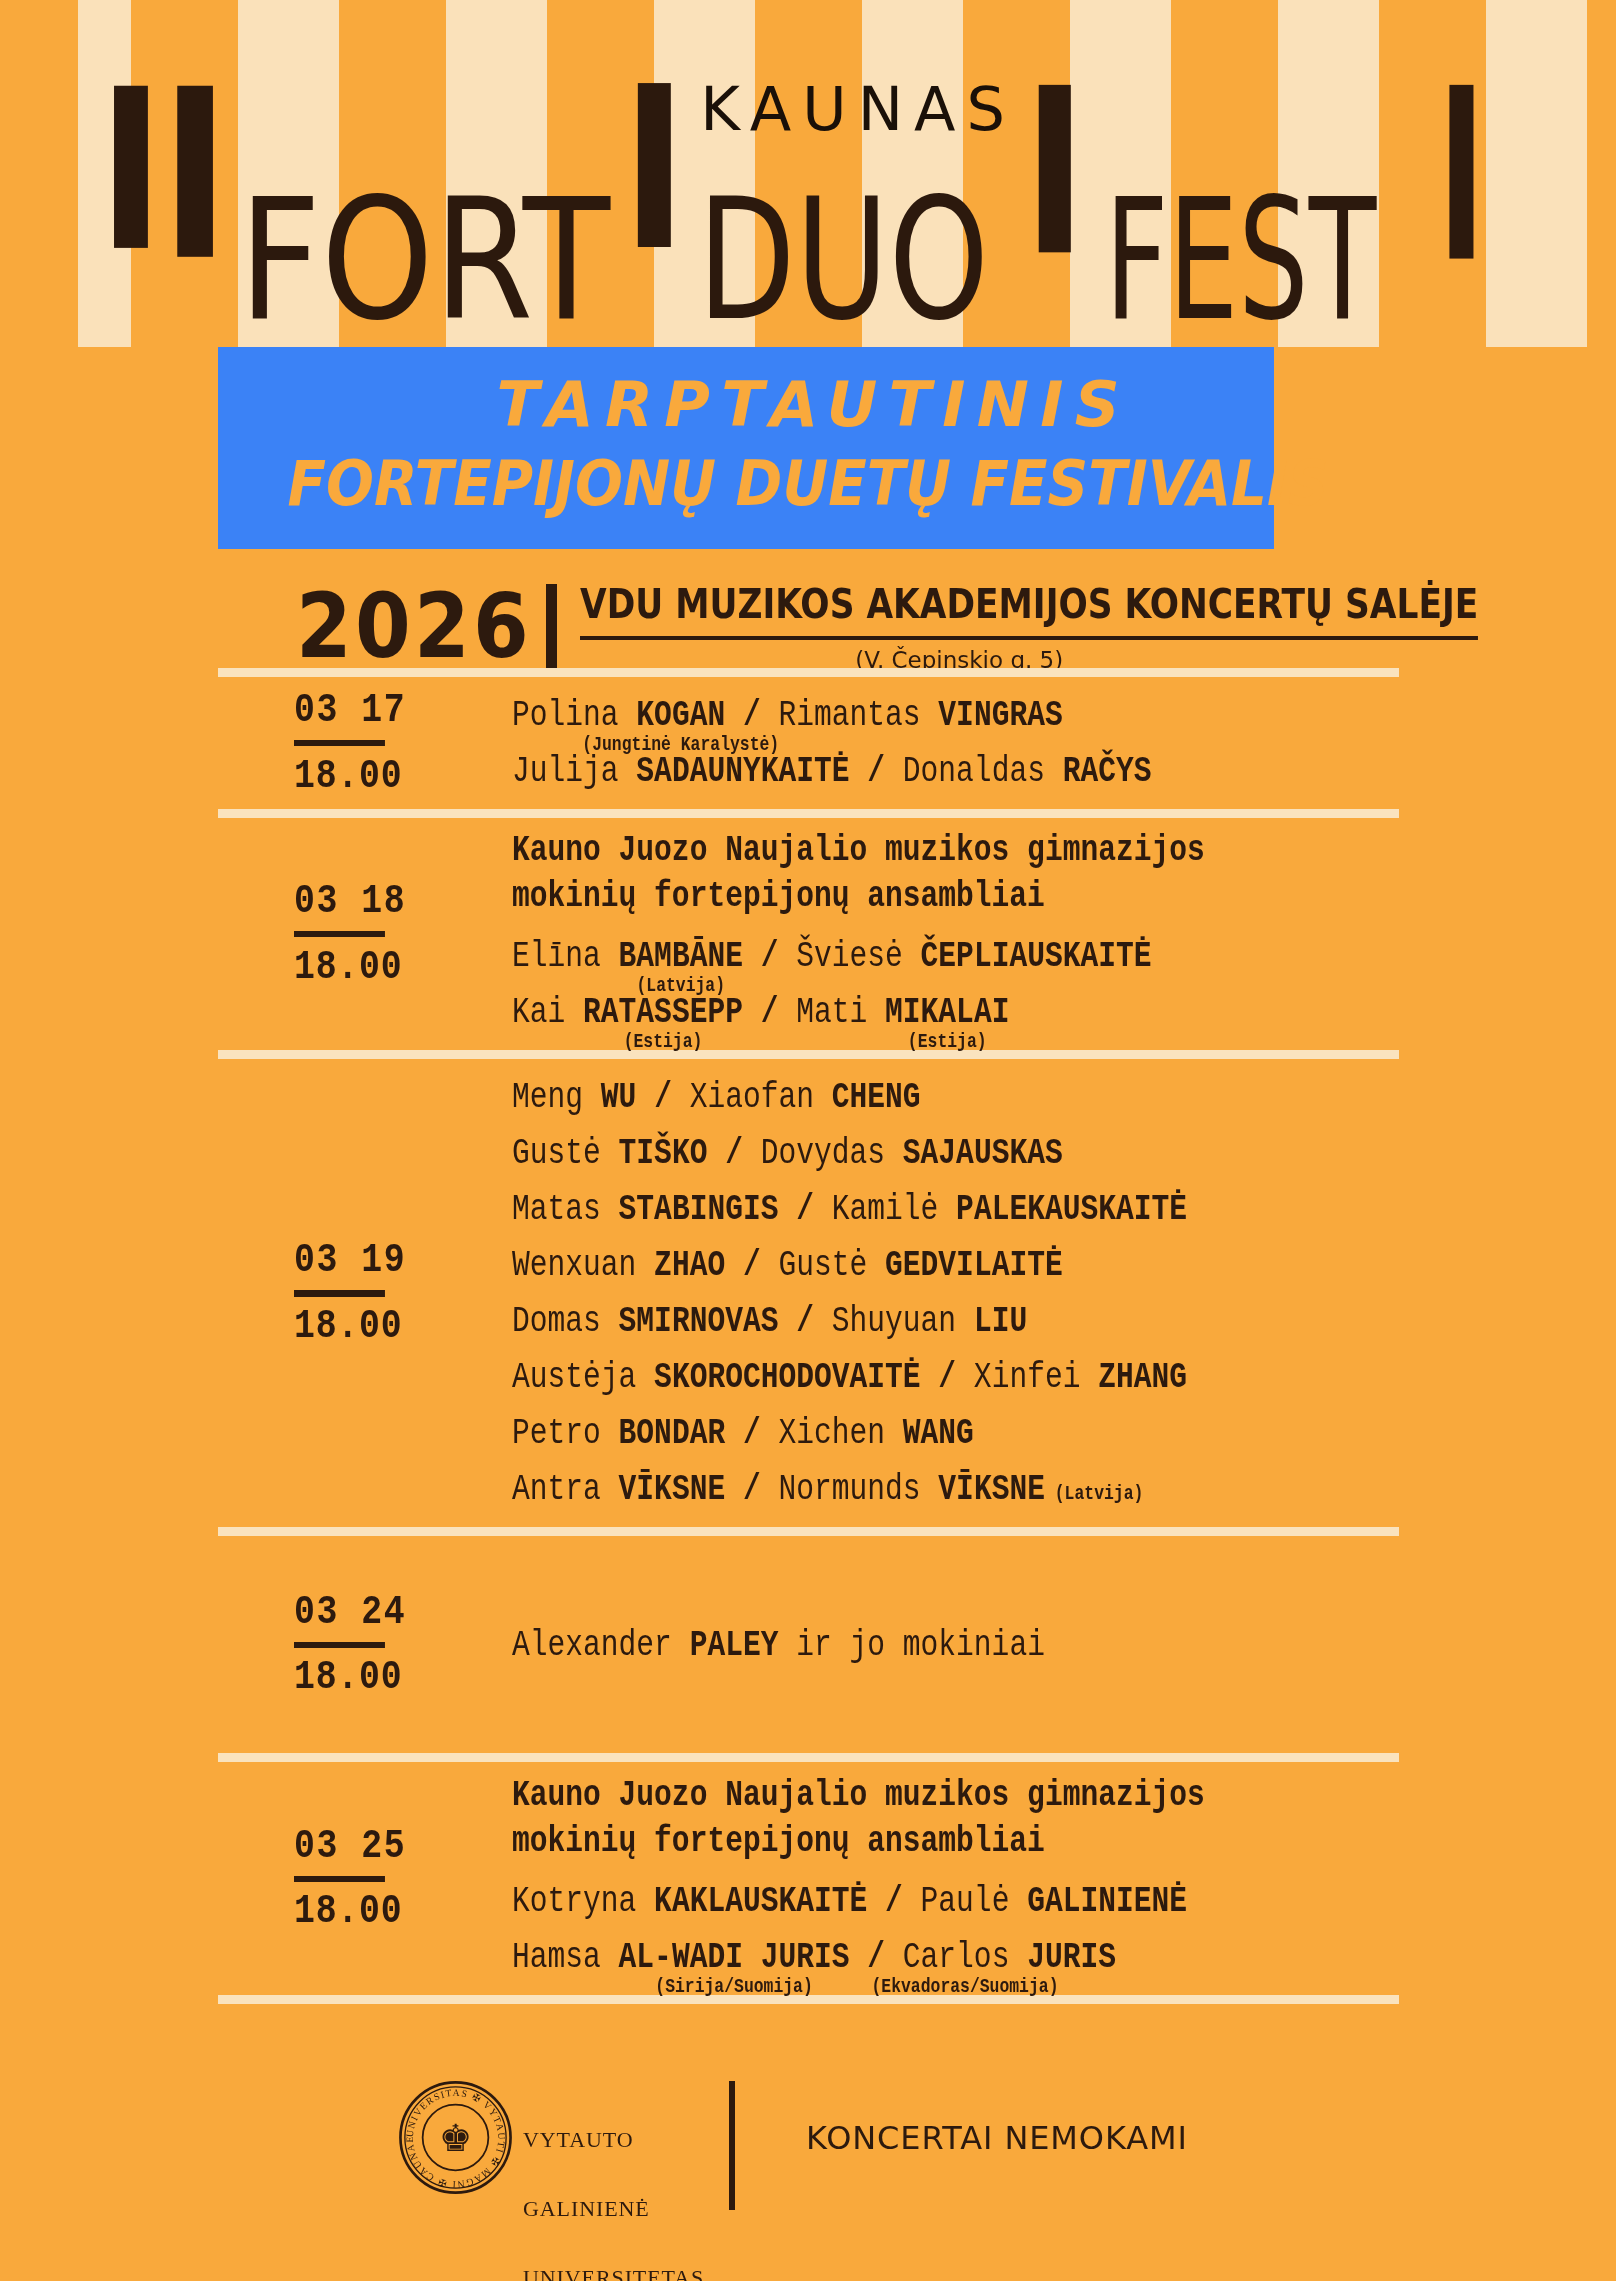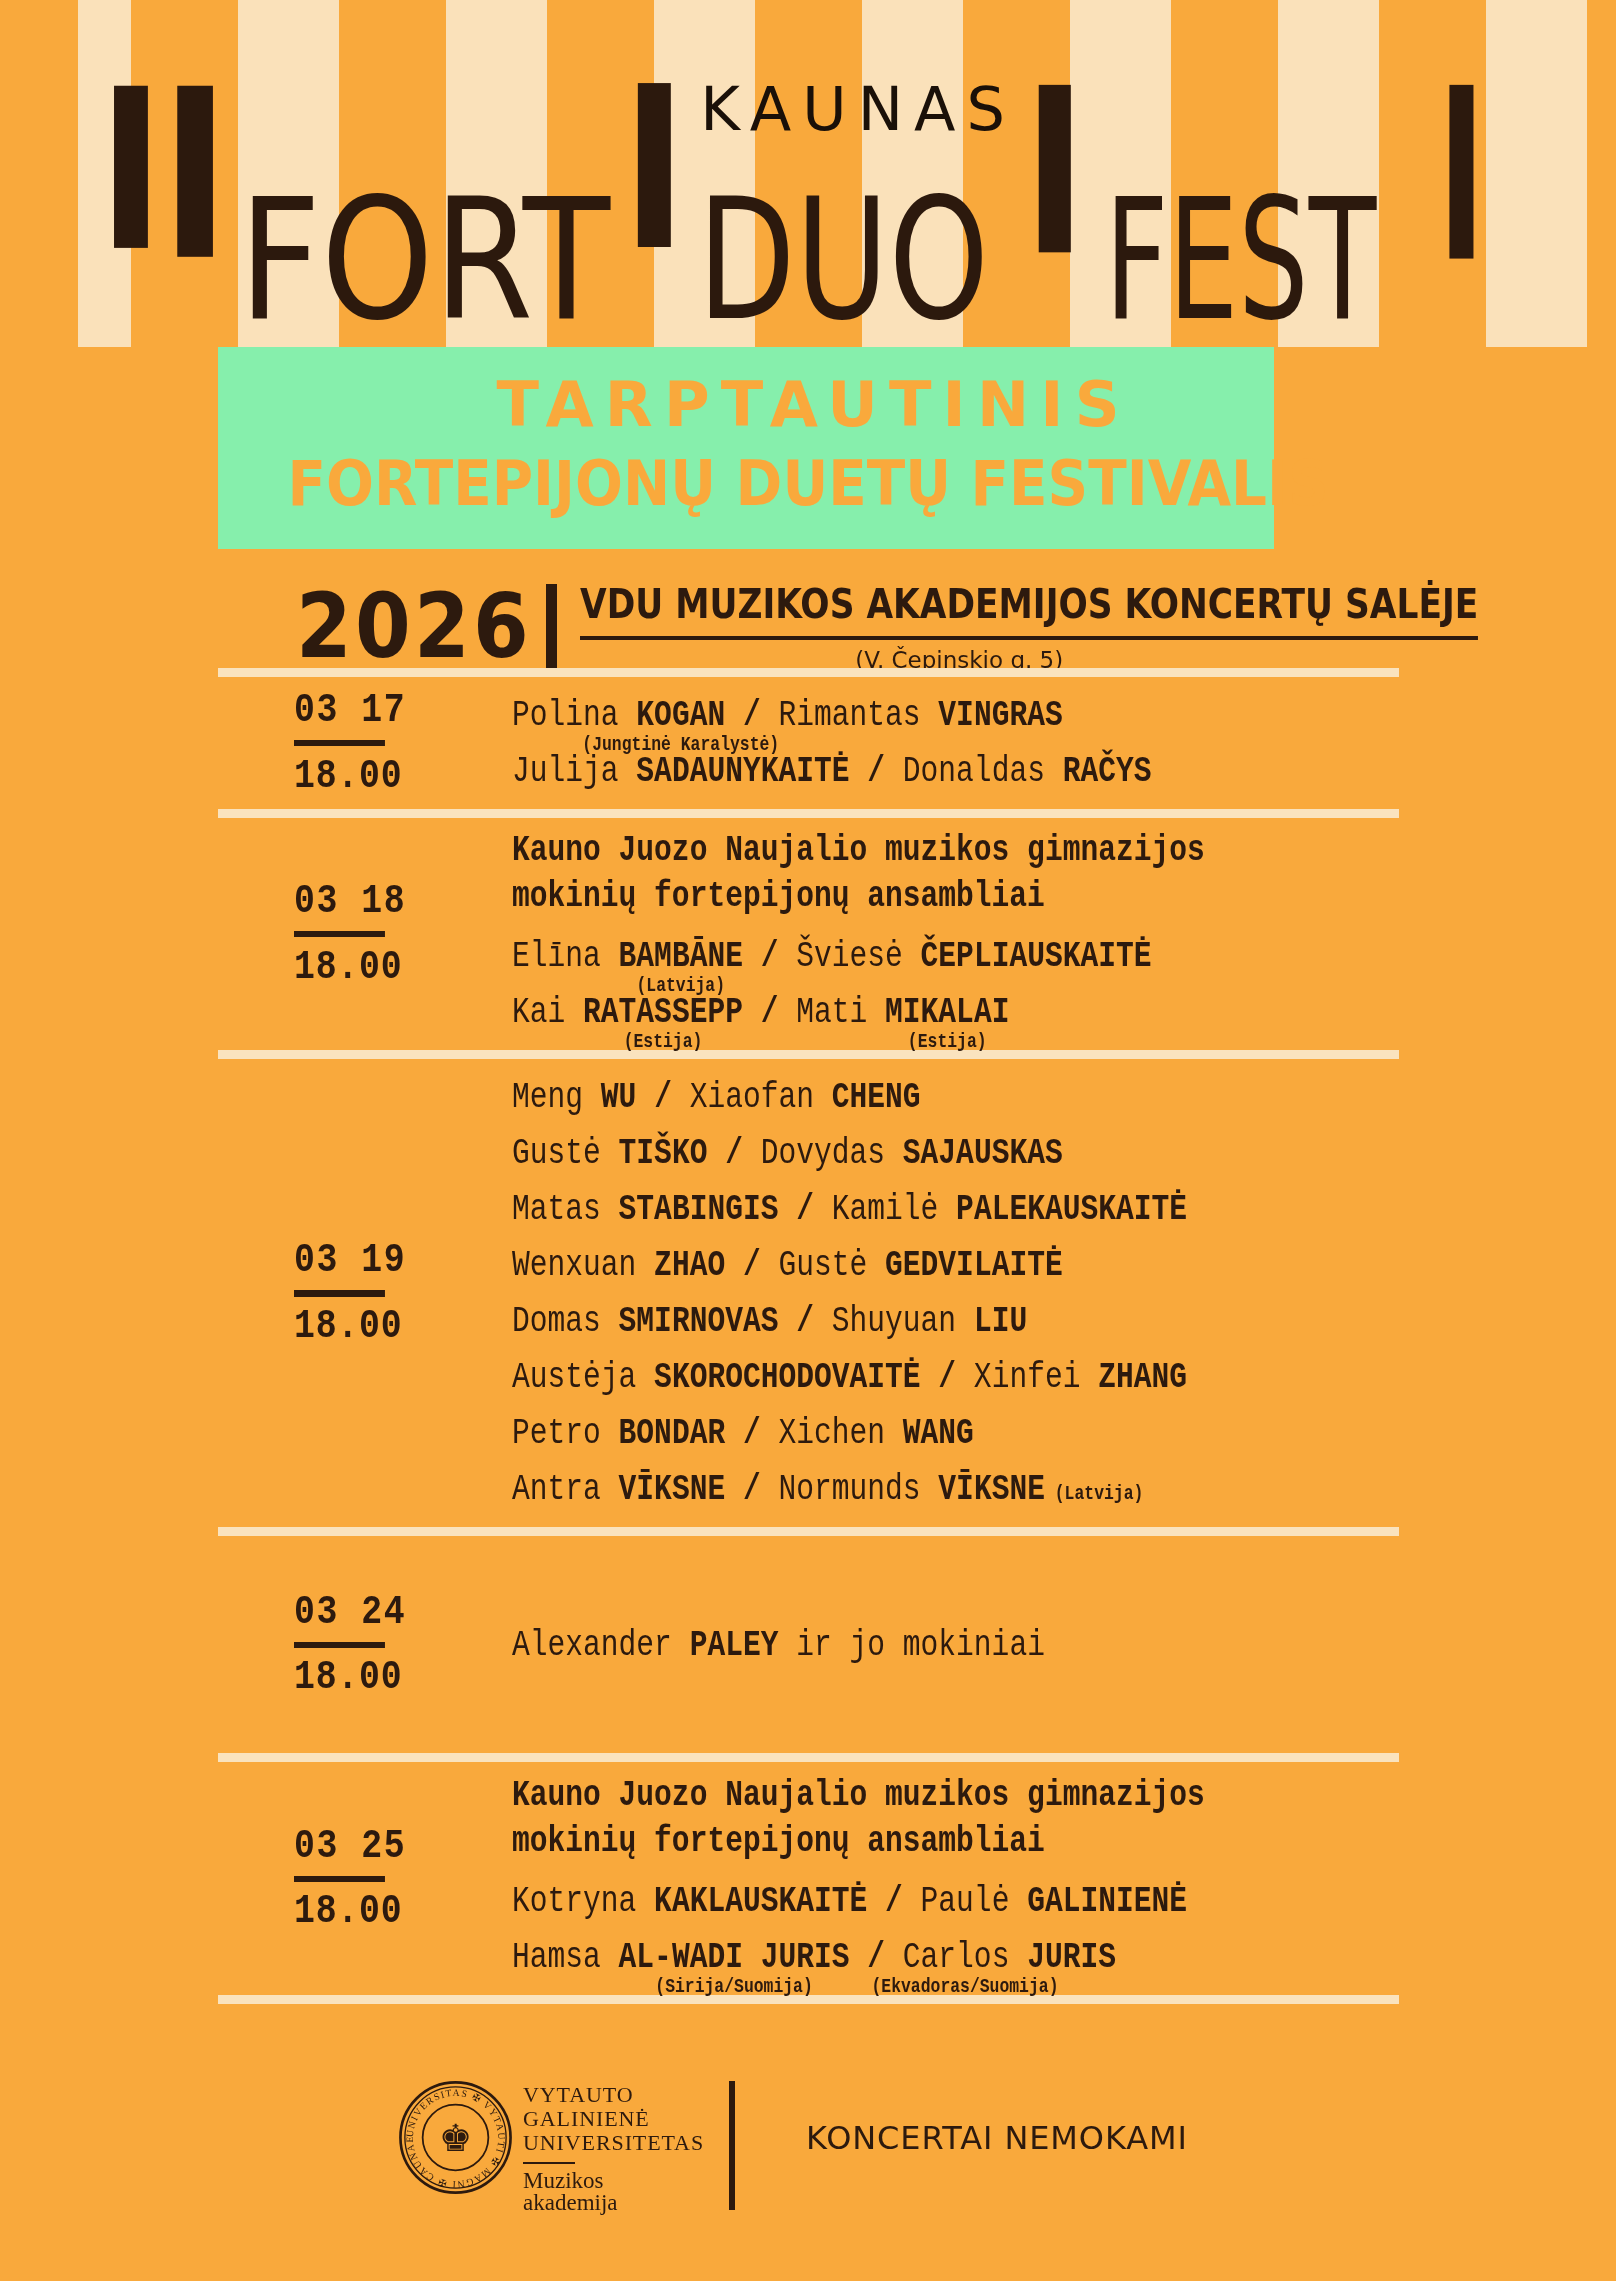--- a/index.html
+++ b/index.html
@@ -15,21 +15,22 @@
   .header{
     position:absolute;left:0;top:0;width:1616px;height:347px;
     background-color:#F9A93C;
     background-image:repeating-linear-gradient(90deg,rgba(0,0,0,0) 0 107px,#FAE1BA 107px 208px);
     background-position:131px 0;
   }
   .header svg{position:absolute;left:0;top:0;}
   
   .banner{
     position:absolute;left:218px;top:347px;width:1056px;height:202px;
-    background:#86efac;
+    background:#3b82f6;
+    font-style:italic;
   }
   
   .venue{
     position:absolute;left:218px;top:549px;width:1181px;height:155px;
     display:flex;align-items:center;
   }
   .year{
     font-size:89px;font-weight:bold;letter-spacing:3.6px;
     transform:scaleX(0.9);transform-origin:left center;
     margin-left:78px;line-height:89px;
@@ -61,21 +62,21 @@
   .seg.bold{font-weight:bold;}
   .seg.small{font-size:20.5px;font-weight:bold;}
   .sub{
     position:absolute;top:41px;left:50%;transform:translateX(-50%);
     font-size:20.5px;font-weight:bold;line-height:20.5px;white-space:nowrap;
   }
   
   .footer{position:absolute;left:218px;top:2005px;width:1181px;height:276px;}
   .seal{position:absolute;left:178px;top:70px;}
   .univ{position:absolute;left:305px;top:78px;font-family:"Liberation Serif","DejaVu Serif",serif;}
-  .univ-line{font-size:22px;line-height:24px;letter-spacing:0.9px;}
+  .univ-line{font-size:22px;line-height:24px;letter-spacing:0.9px;margin-top:45px;}
   .univ-rule{width:52px;height:1.8px;background:#2D1A0E;margin:7.1px 0 6.2px 0;}
   .acad-line{font-size:23px;line-height:22px;}
   .footer-divider{position:absolute;left:511px;top:76px;width:6.2px;height:129px;background:#2D1A0E;}
   .free-label{position:absolute;left:588px;top:114px;font-size:32px;font-weight:normal;letter-spacing:0.9px;white-space:nowrap;}
 </style>
 </head>
 <body>
 
 <div class="poster">
 

